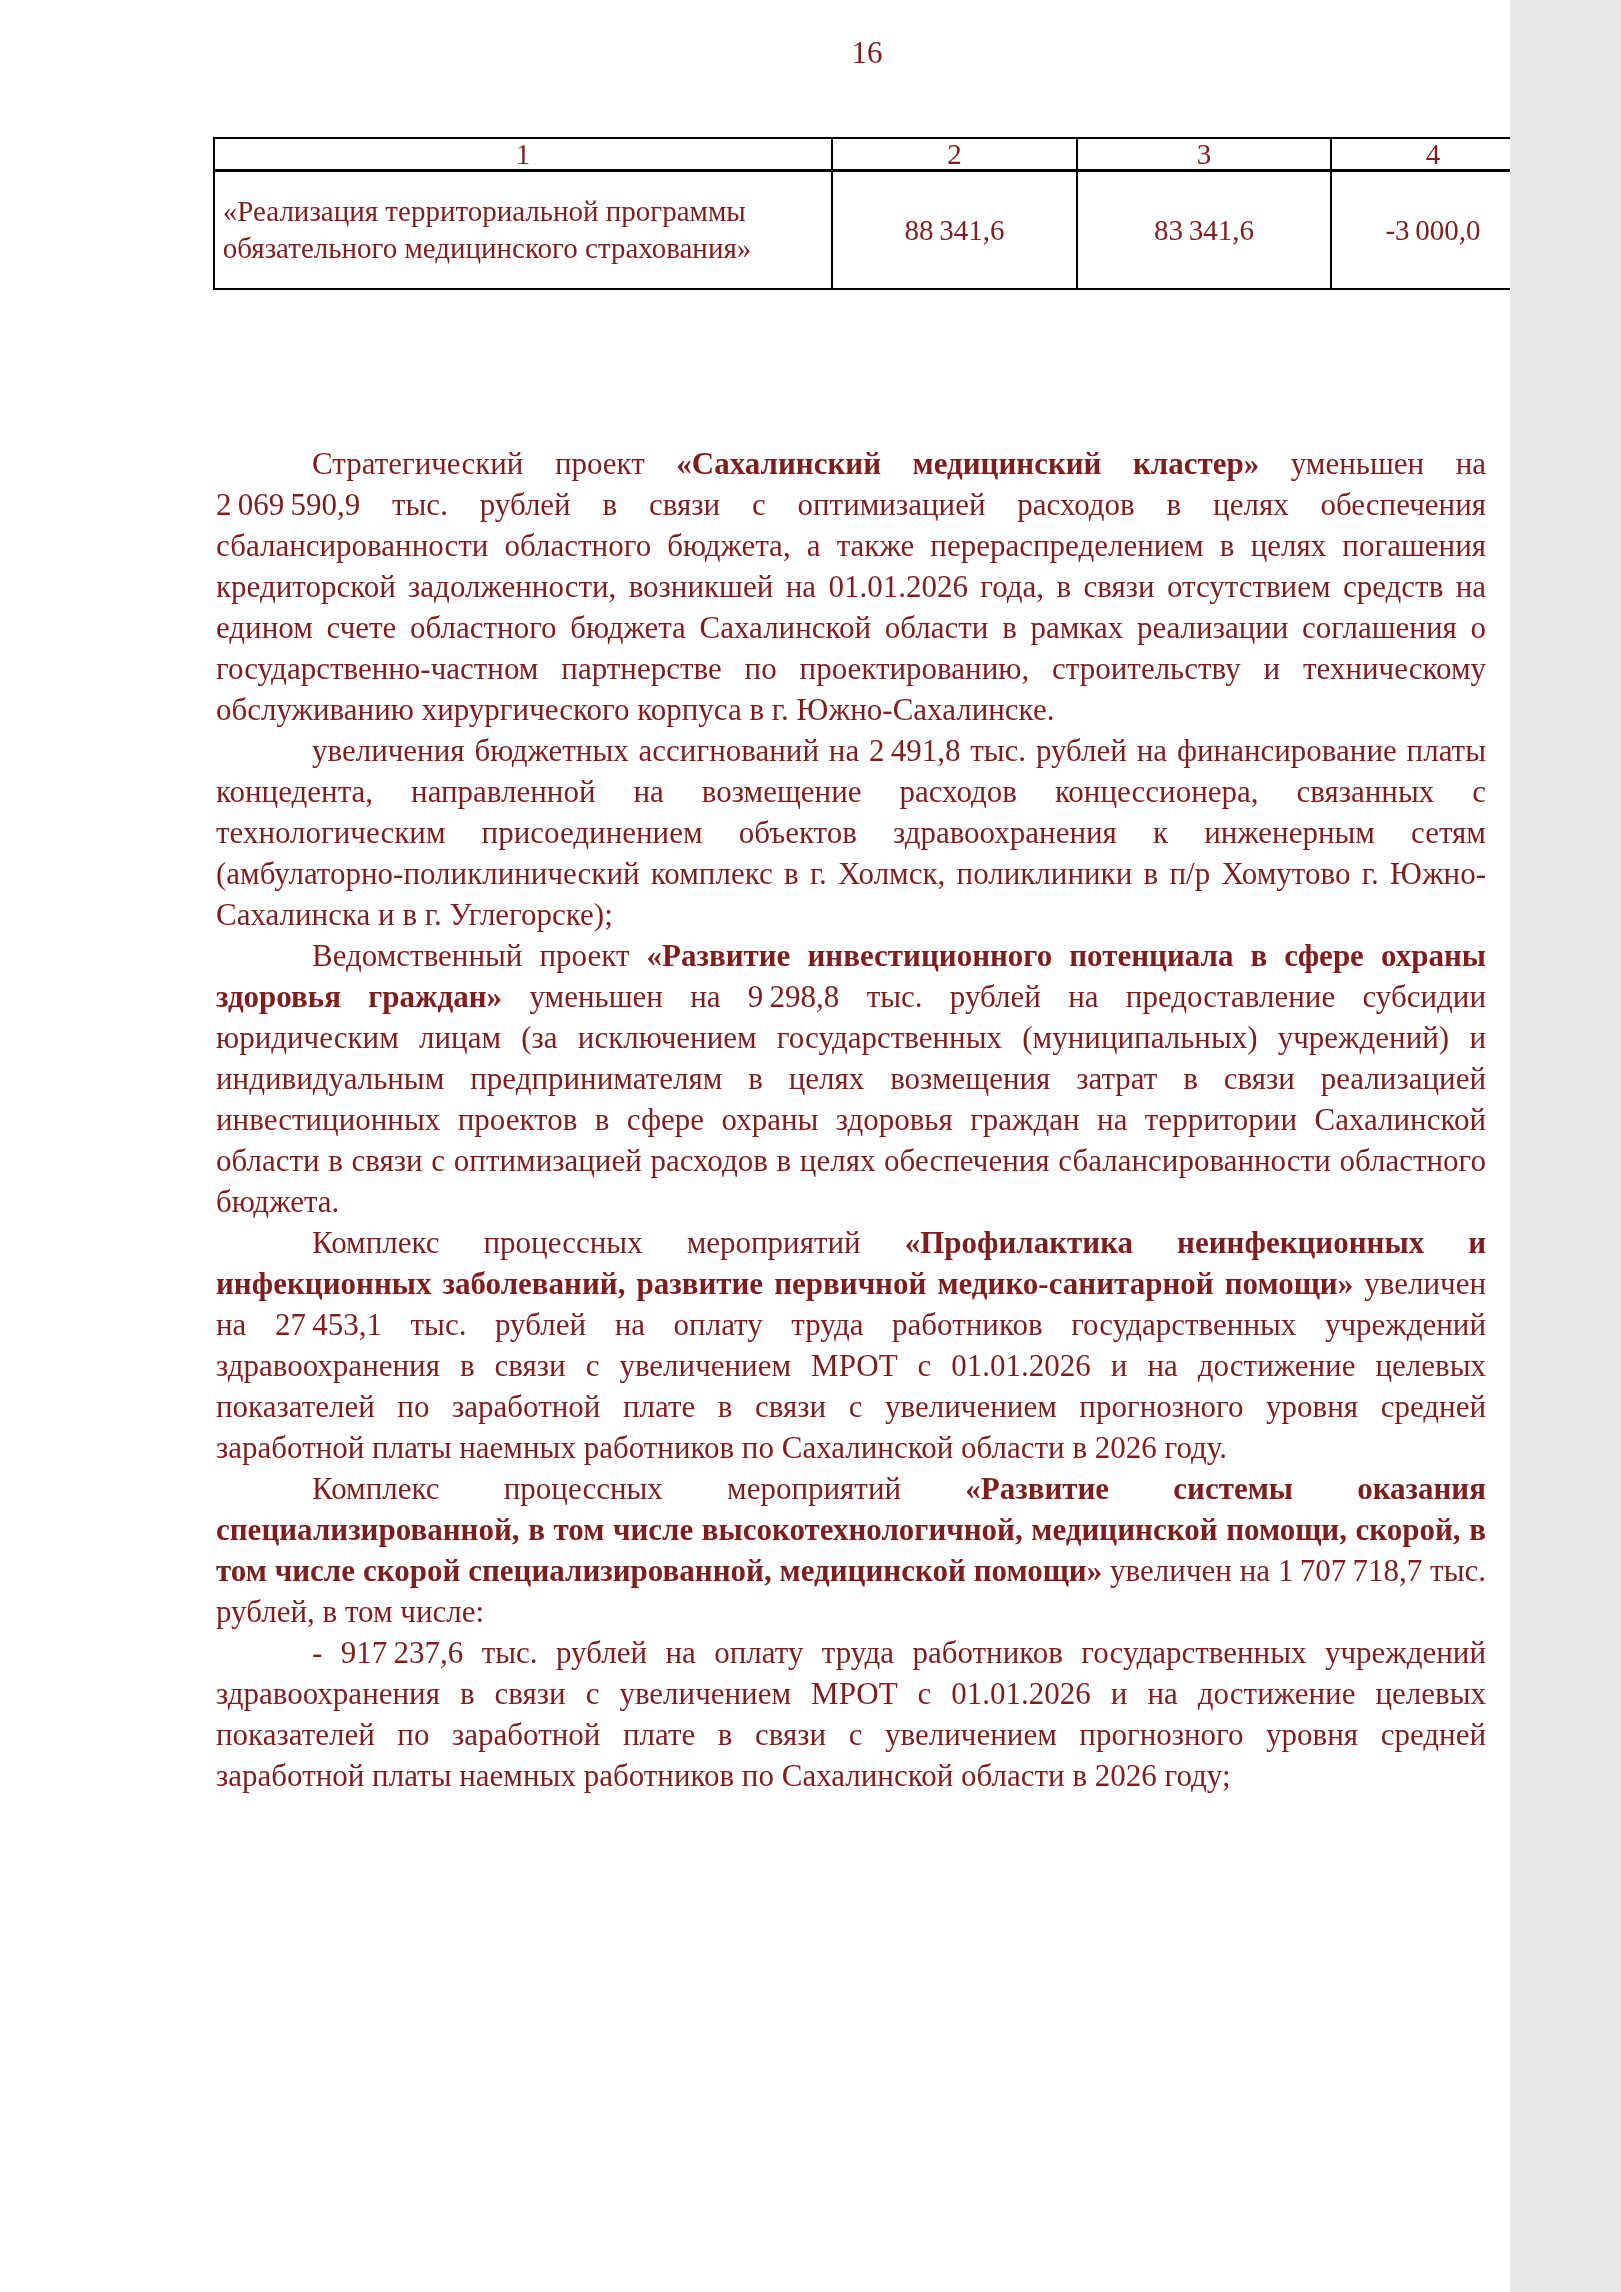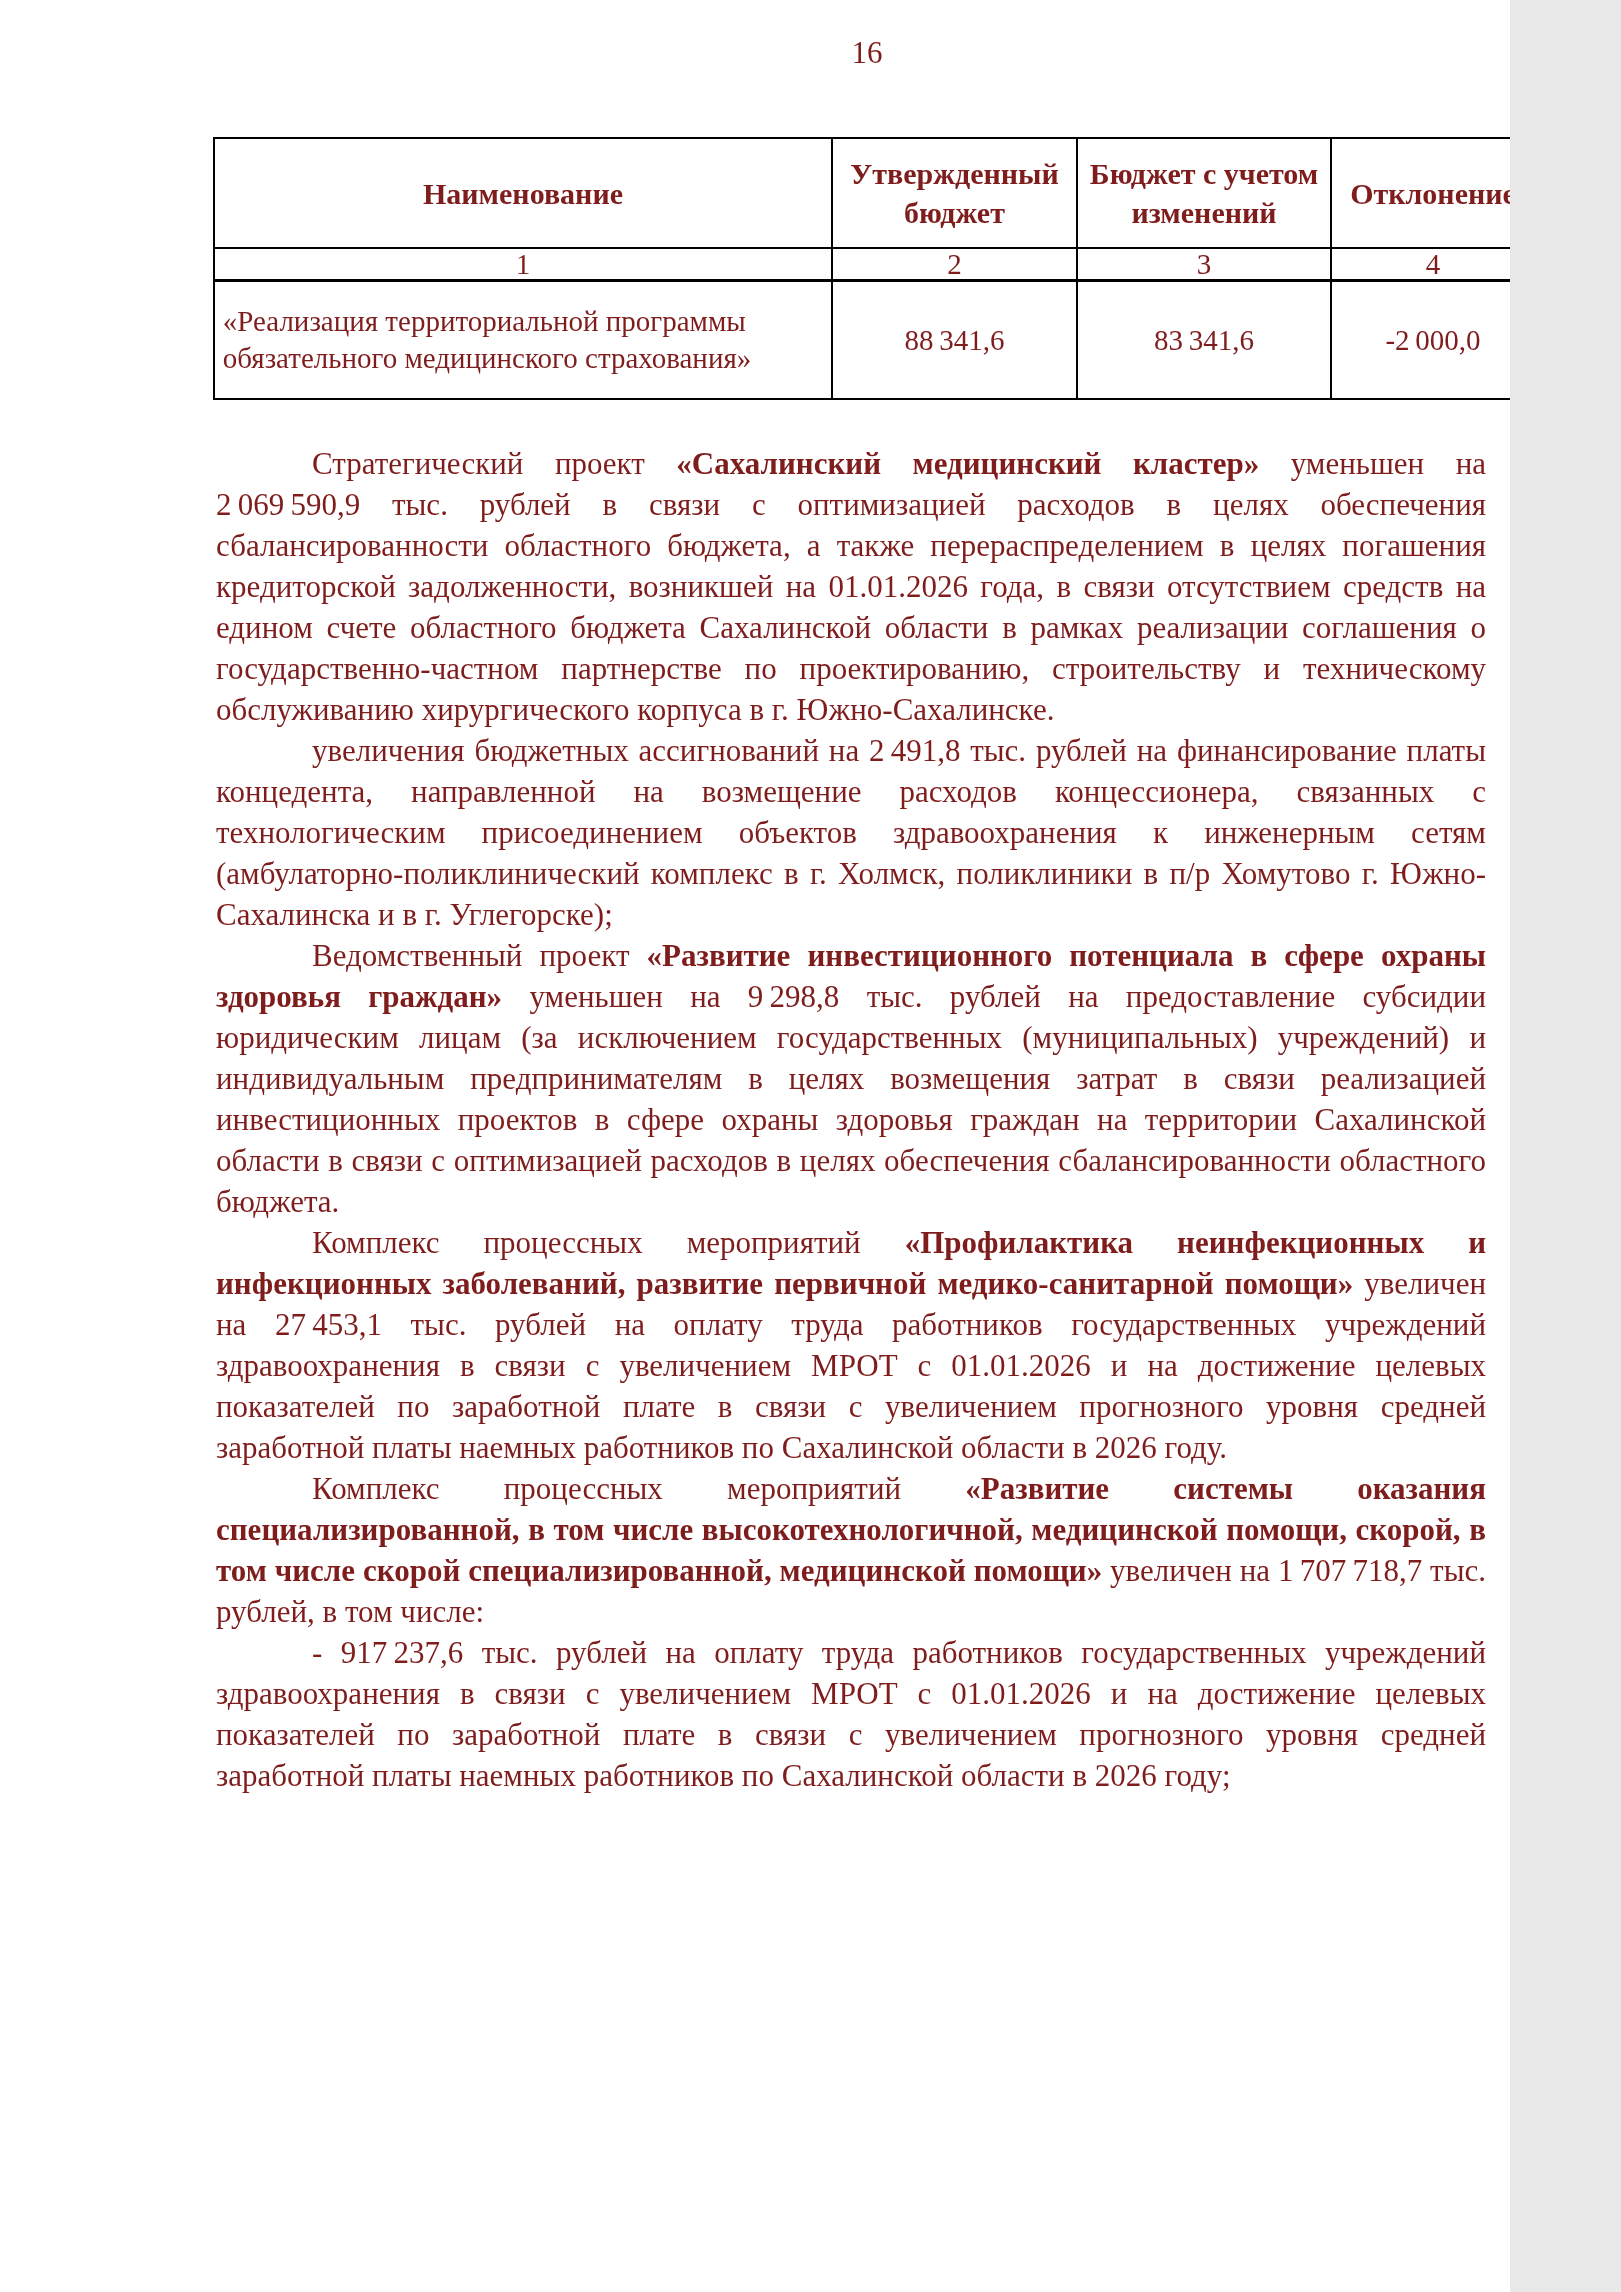--- a/index.html
+++ b/index.html
@@ -93,37 +93,31 @@
   <div class="page-number">16</div>
 
   <table class="budget-table">
     <colgroup>
       <col style="width:618px">
       <col style="width:245px">
       <col style="width:254px">
       <col style="width:204px">
     </colgroup>
     <tbody>
-      <tr class="header-row">
-        <th>Наименование</th>
-        <th>Утвержденный бюджет</th>
-        <th>Бюджет с учетом изменений</th>
-        <th>Отклонение</th>
-      </tr>
       <tr class="index-row">
         <td>1</td>
         <td>2</td>
         <td>3</td>
         <td>4</td>
       </tr>
       <tr class="data-row">
         <td class="cell-name">«Реализация территориальной программы обязательного медицинского страхования»</td>
         <td class="cell-num">88 341,6</td>
         <td class="cell-num">83 341,6</td>
-        <td class="cell-num">-2 000,0</td>
+        <td class="cell-num">-3 000,0</td>
       </tr>
     </tbody>
   </table>
 
   <div class="doc-body" id="doc-body">
       <p><span>Стратегический проект </span><b>«Сахалинский медицинский кластер»</b><span> уменьшен на 2 069 590,9 тыс. рублей в связи с оптимизацией расходов в целях обеспечения сбалансированности областного бюджета, а также перераспределением в целях погашения кредиторской задолженности, возникшей на 01.01.2026 года, в связи отсутствием средств на едином счете областного бюджета Сахалинской области в рамках реализации соглашения о государственно-частном партнерстве по проектированию, строительству и техническому обслуживанию хирургического корпуса в г. Южно-Сахалинске.</span></p>
       <p><span>увеличения бюджетных ассигнований на 2 491,8 тыс. рублей на финансирование платы концедента, направленной на возмещение расходов концессионера, связанных с технологическим присоединением объектов здравоохранения к инженерным сетям (амбулаторно-поликлинический комплекс в г. Холмск, поликлиники в п/р Хомутово г. Южно-Сахалинска и в г. Углегорске);</span></p>
       <p><span>Ведомственный проект </span><b>«Развитие инвестиционного потенциала в сфере охраны здоровья граждан»</b><span> уменьшен на 9 298,8 тыс. рублей на предоставление субсидии юридическим лицам (за исключением государственных (муниципальных) учреждений) и индивидуальным предпринимателям в целях возмещения затрат в связи реализацией инвестиционных проектов в сфере охраны здоровья граждан на территории Сахалинской области в связи с оптимизацией расходов в целях обеспечения сбалансированности областного бюджета.</span></p>
       <p><span>Комплекс процессных мероприятий </span><b>«Профилактика неинфекционных и инфекционных заболеваний, развитие первичной медико-санитарной помощи»</b><span> увеличен на 27 453,1 тыс. рублей на оплату труда работников государственных учреждений здравоохранения в связи с увеличением МРОТ с 01.01.2026 и на достижение целевых показателей по заработной плате в связи с увеличением прогнозного уровня средней заработной платы наемных работников по Сахалинской области в 2026 году.</span></p>
       <p><span>Комплекс процессных мероприятий </span><b>«Развитие системы оказания специализированной, в том числе высокотехнологичной, медицинской помощи, скорой, в том числе скорой специализированной, медицинской помощи»</b><span> увеличен на 1 707 718,7 тыс. рублей, в том числе:</span></p>

